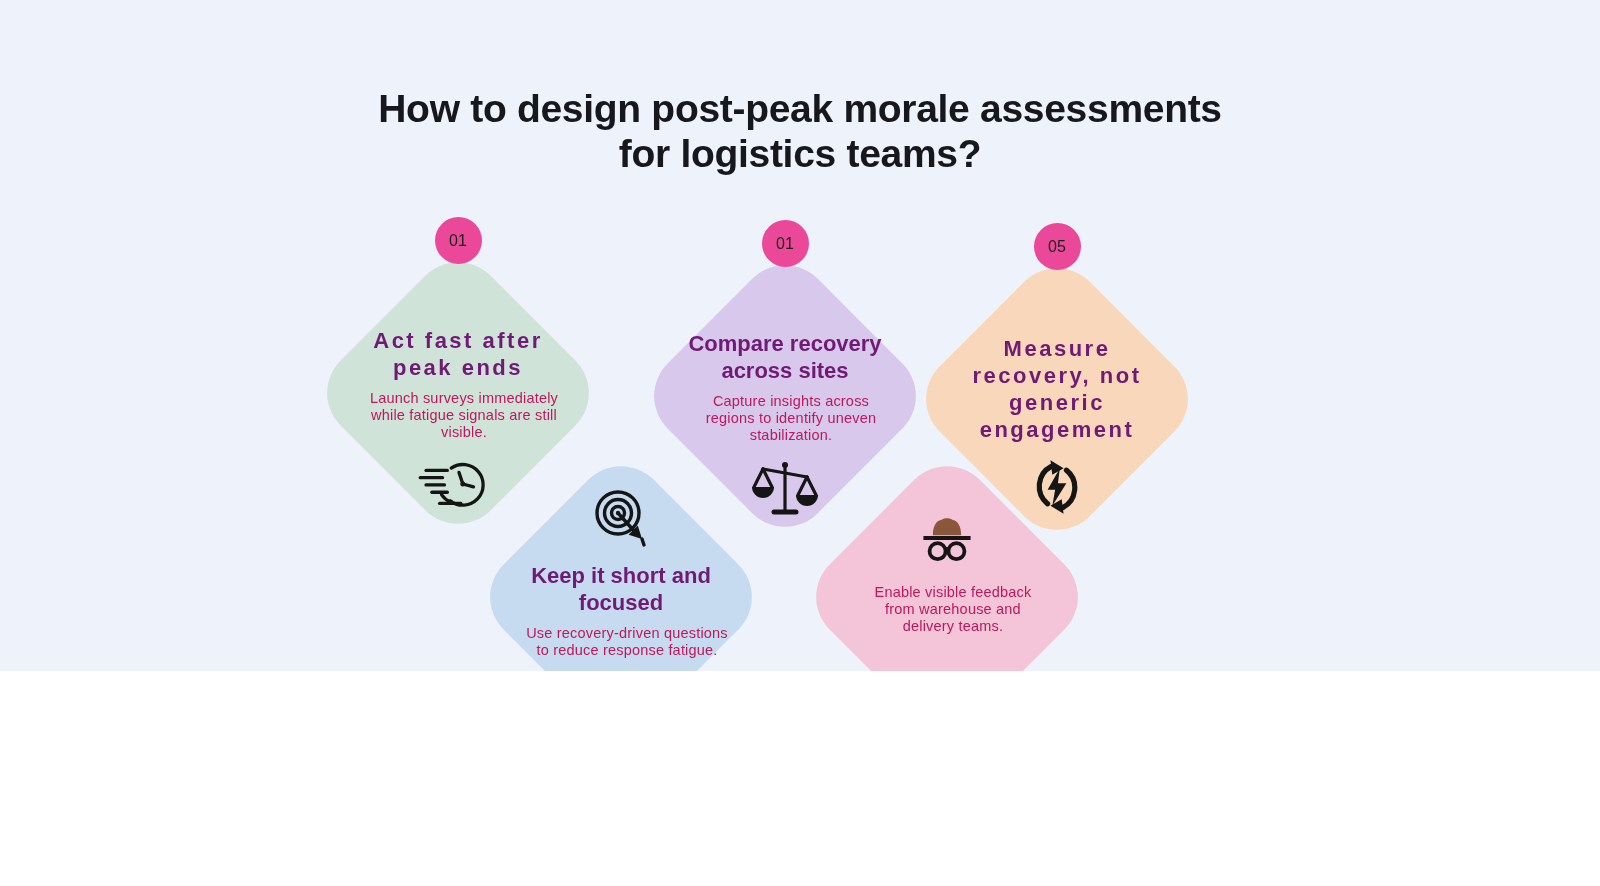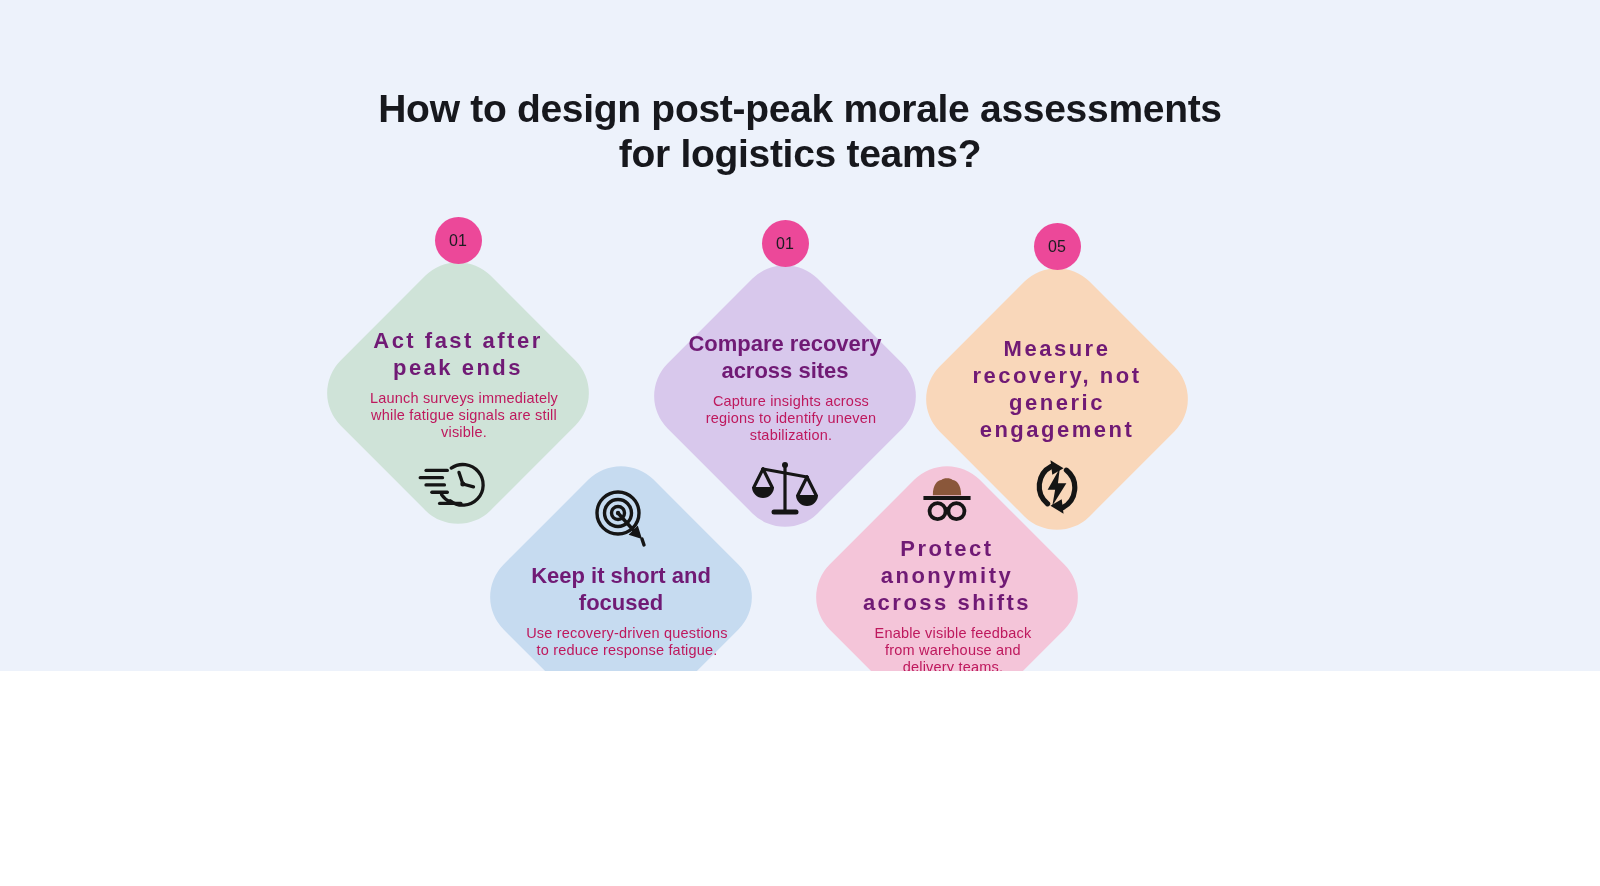--- a/index.html
+++ b/index.html
@@ -147,23 +147,20 @@
           <circle cx="34" cy="9" r="3" fill="#151515"></circle>
         </svg>
       </div>
     </div>
   </div>
 
   <div class="card bottom pos4">
     <div class="diamond" style="background: rgb(244, 197, 217);"></div>
     <div class="badge">02</div>
     <div class="content">
-      <h2 class="card-title spaced">Protect
-anonymity
-across shifts</h2>
       <p class="card-body">Enable visible feedback
 from warehouse and
 delivery teams.</p>
       <div class="icon">
         <svg width="66" height="54" viewBox="0 0 70 54">
           <path d="M20 24 C20 13 25 8 29 8 C31 5.5 39 5.5 41 8 C45 8 50 13 50 24 Z" fill="#8a573a"></path>
           <line x1="10" y1="27" x2="60" y2="27" stroke="#151515" stroke-width="4.5"></line>
           <g fill="none" stroke="#151515" stroke-width="4">
             <circle cx="25" cy="41" r="8.5"></circle>
             <circle cx="45" cy="41" r="8.5"></circle>

